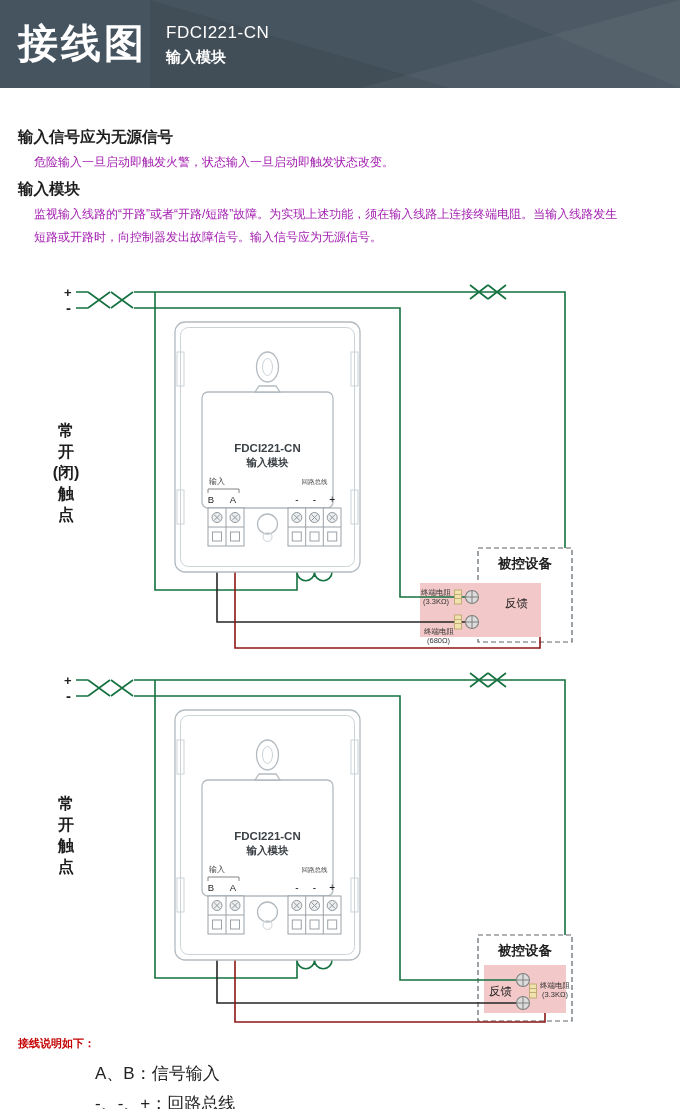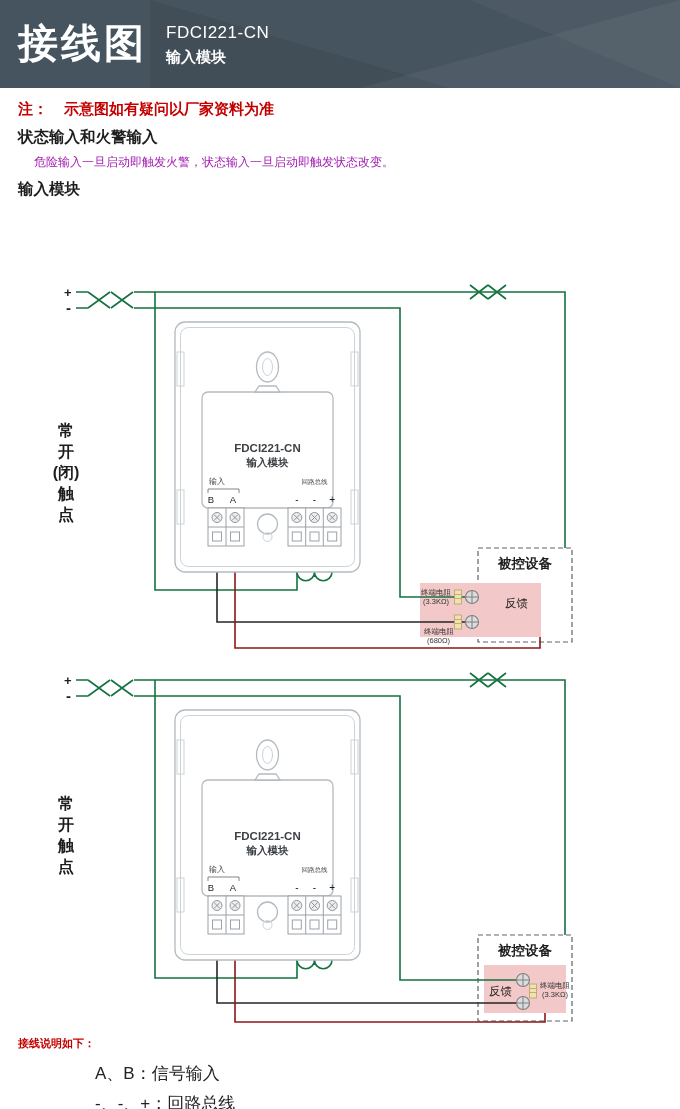--- a/index.html
+++ b/index.html
@@ -61,26 +61,24 @@
     <div class="tri tri1"></div>
     <div class="tri tri2"></div>
     <div class="tri tri3"></div>
     <div class="doc-title">接线图</div>
     <div class="model-block">
       <div class="model">FDCI221-CN</div>
       <div class="model-sub">输入模块</div>
     </div>
   </div>
 
-  <div class="note">
-    <span class="note-prefix">注：</span><span>示意图如有疑问以厂家资料为准</span>
-  </div>
-  <div class="sec-h" id="h1">状态输入和火警输入</div>
+  <div class="sec-h" id="h1">输入信号应为无源信号</div>
   <div class="sec-p" id="p1">危险输入一旦启动即触发火警，状态输入一旦启动即触发状态改变。</div>
   <div class="sec-h" id="h2">输入模块</div>
+  <div class="sec-p" id="p2">监视输入线路的“开路”或者“开路/短路”故障。为实现上述功能，须在输入线路上连接终端电阻。当输入线路发生短路或开路时，向控制器发出故障信号。输入信号应为无源信号。</div>
 
   <div class="side-label" id="side1">常
 开
 (闭)
 触
 点</div>
   <div class="side-label" id="side2">常
 开
 触
 点</div>

